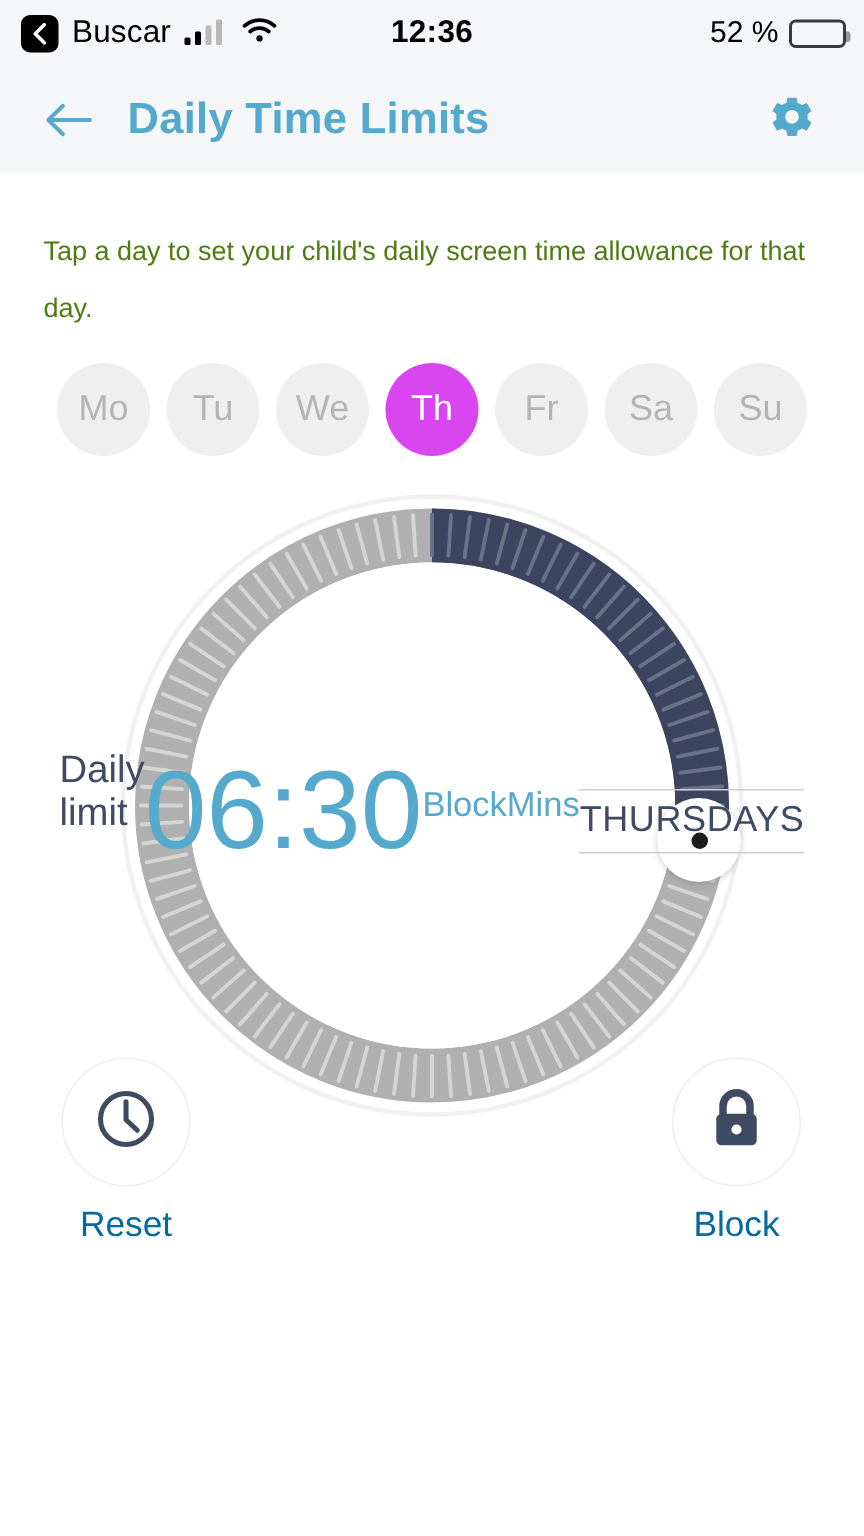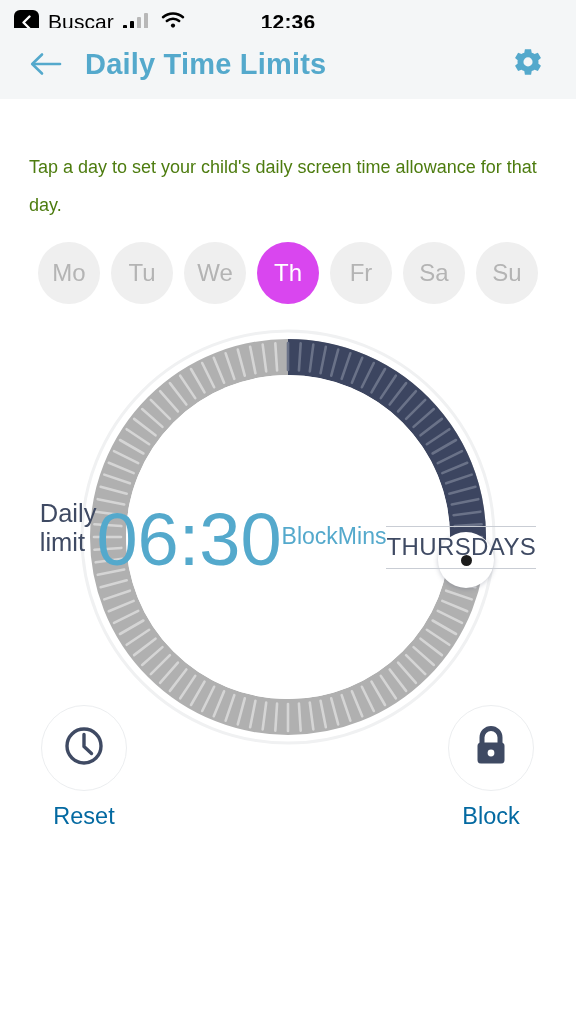--- a/index.html
+++ b/index.html
@@ -50,21 +50,21 @@
     border: 2px solid #3a3a3a; border-radius: 4.5px; padding: 2px;
   }
   .sb-batt::after {
     content: ""; position: absolute; right: -5px; top: 6px;
     width: 3px; height: 7px; border-radius: 0 2px 2px 0; background: #9a9a9a;
   }
   .sb-batt-fill { height: 100%; background: #000; border-radius: 1.5px; }
 
   
   .appbar {
-    position: absolute; top: 28px; left: 0;
+    position: absolute; top: 44px; left: 0;
     width: 576px; height: 71px;
     background: #f4f6f7;
     display: flex; align-items: center;
   }
   .back-arrow {
     position: absolute; left: 26px; top: 50%; transform: translateY(-50%);
     width: 40px; height: 40px;
     display: flex; align-items: center; justify-content: center;
     cursor: pointer;
   }
@@ -175,20 +175,26 @@
       <svg width="24" height="18" viewBox="0 0 24 18" aria-hidden="true">
         <path d="M2 6.2 A15 15 0 0 1 22 6.2" fill="none" stroke="#000" stroke-width="2.5" stroke-linecap="round"></path>
         <path d="M5.8 10 A9.6 9.6 0 0 1 18.2 10" fill="none" stroke="#000" stroke-width="2.5" stroke-linecap="round"></path>
         <circle cx="12" cy="14.6" r="2.1" fill="#000"></circle>
       </svg>
     </span>
   </div>
 
   <div class="sb-clock">12:36</div>
 
+  <div class="sb-right">
+    <span class="sb-batt-text">52 %</span>
+    <span class="sb-batt">
+      <span class="sb-batt-fill" id="batt-fill" style="width: 52%;"></span>
+    </span>
+  </div>
 </div>
 
 <div class="appbar">
   <div class="back-arrow">
     <svg width="34" height="26" viewBox="0 0 34 26" aria-hidden="true">
       <path d="M31 13 H4" stroke="#54a9cc" stroke-width="2.6" stroke-linecap="round" fill="none"></path>
       <path d="M13 3.5 L3.2 13 L13 22.5" stroke="#54a9cc" stroke-width="2.6" stroke-linecap="round" stroke-linejoin="round" fill="none"></path>
     </svg>
   </div>
   <div class="appbar-title">Daily Time Limits</div>

